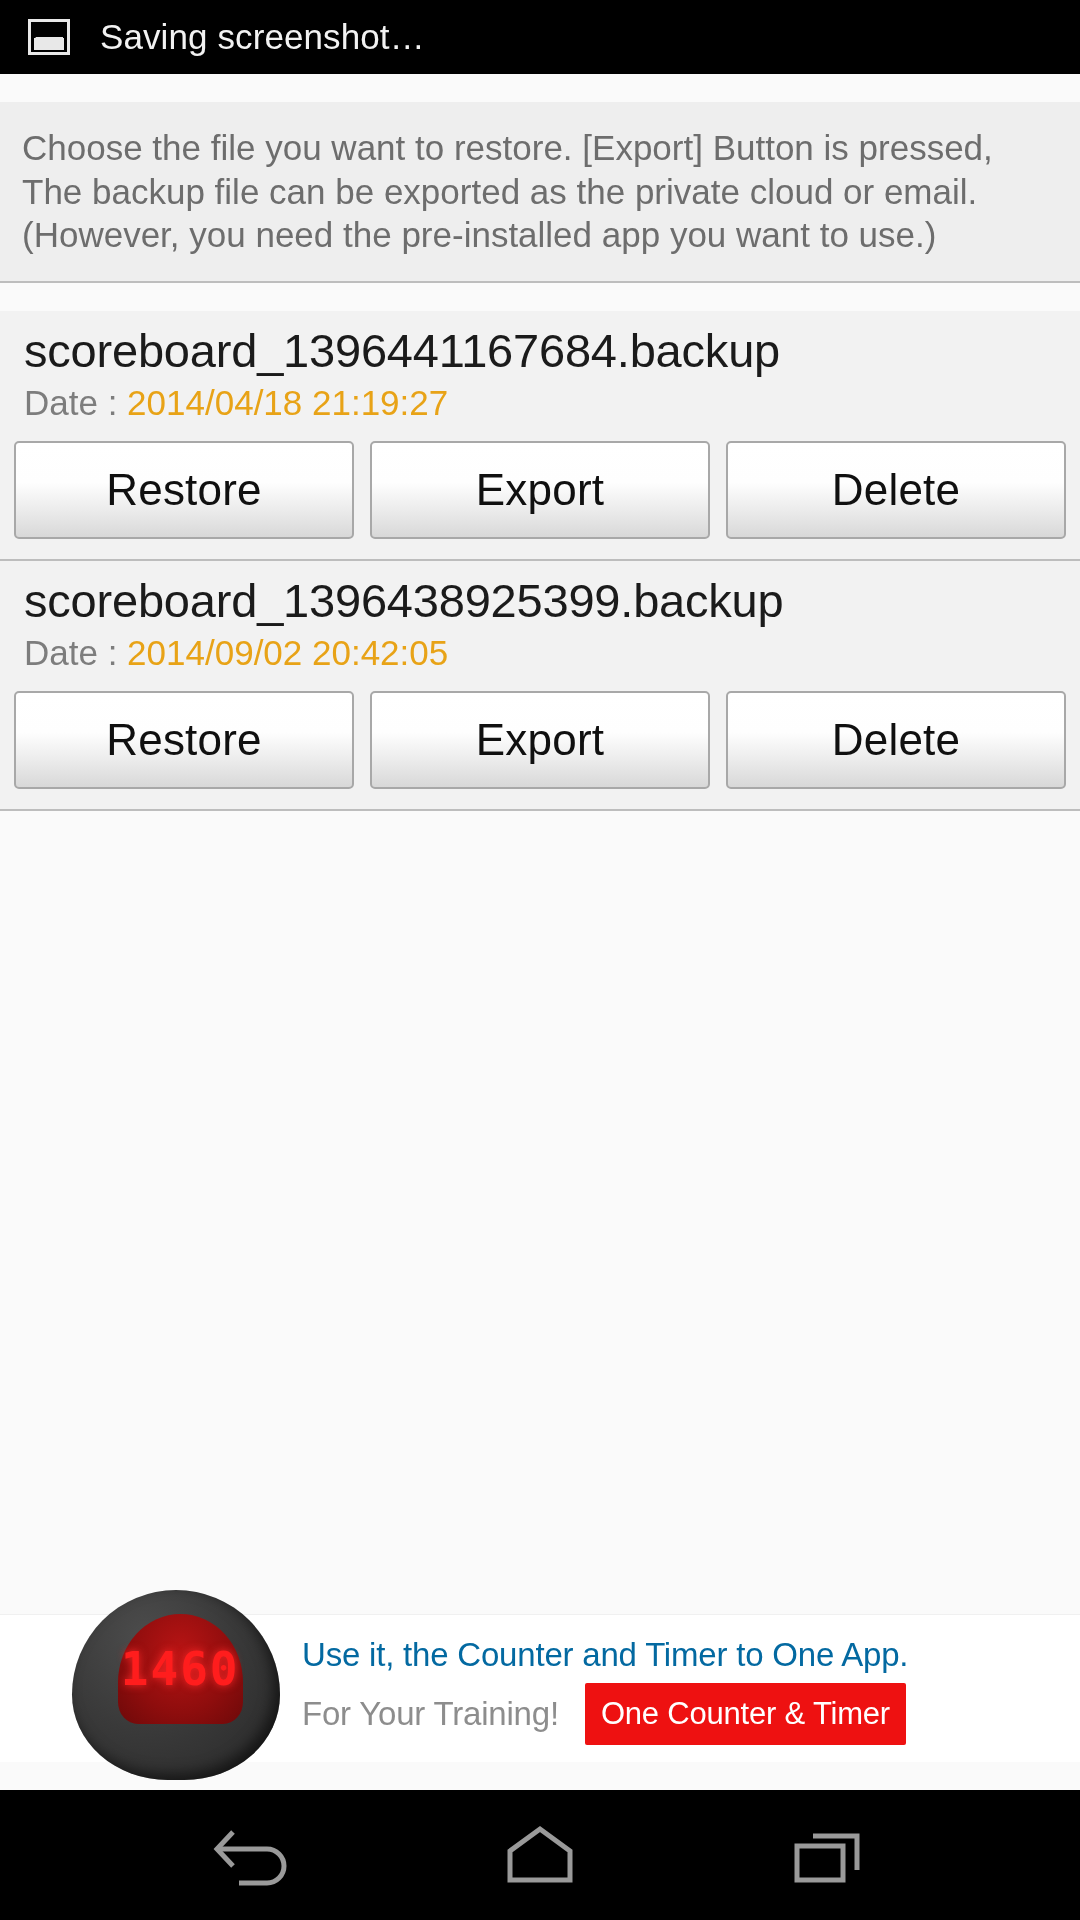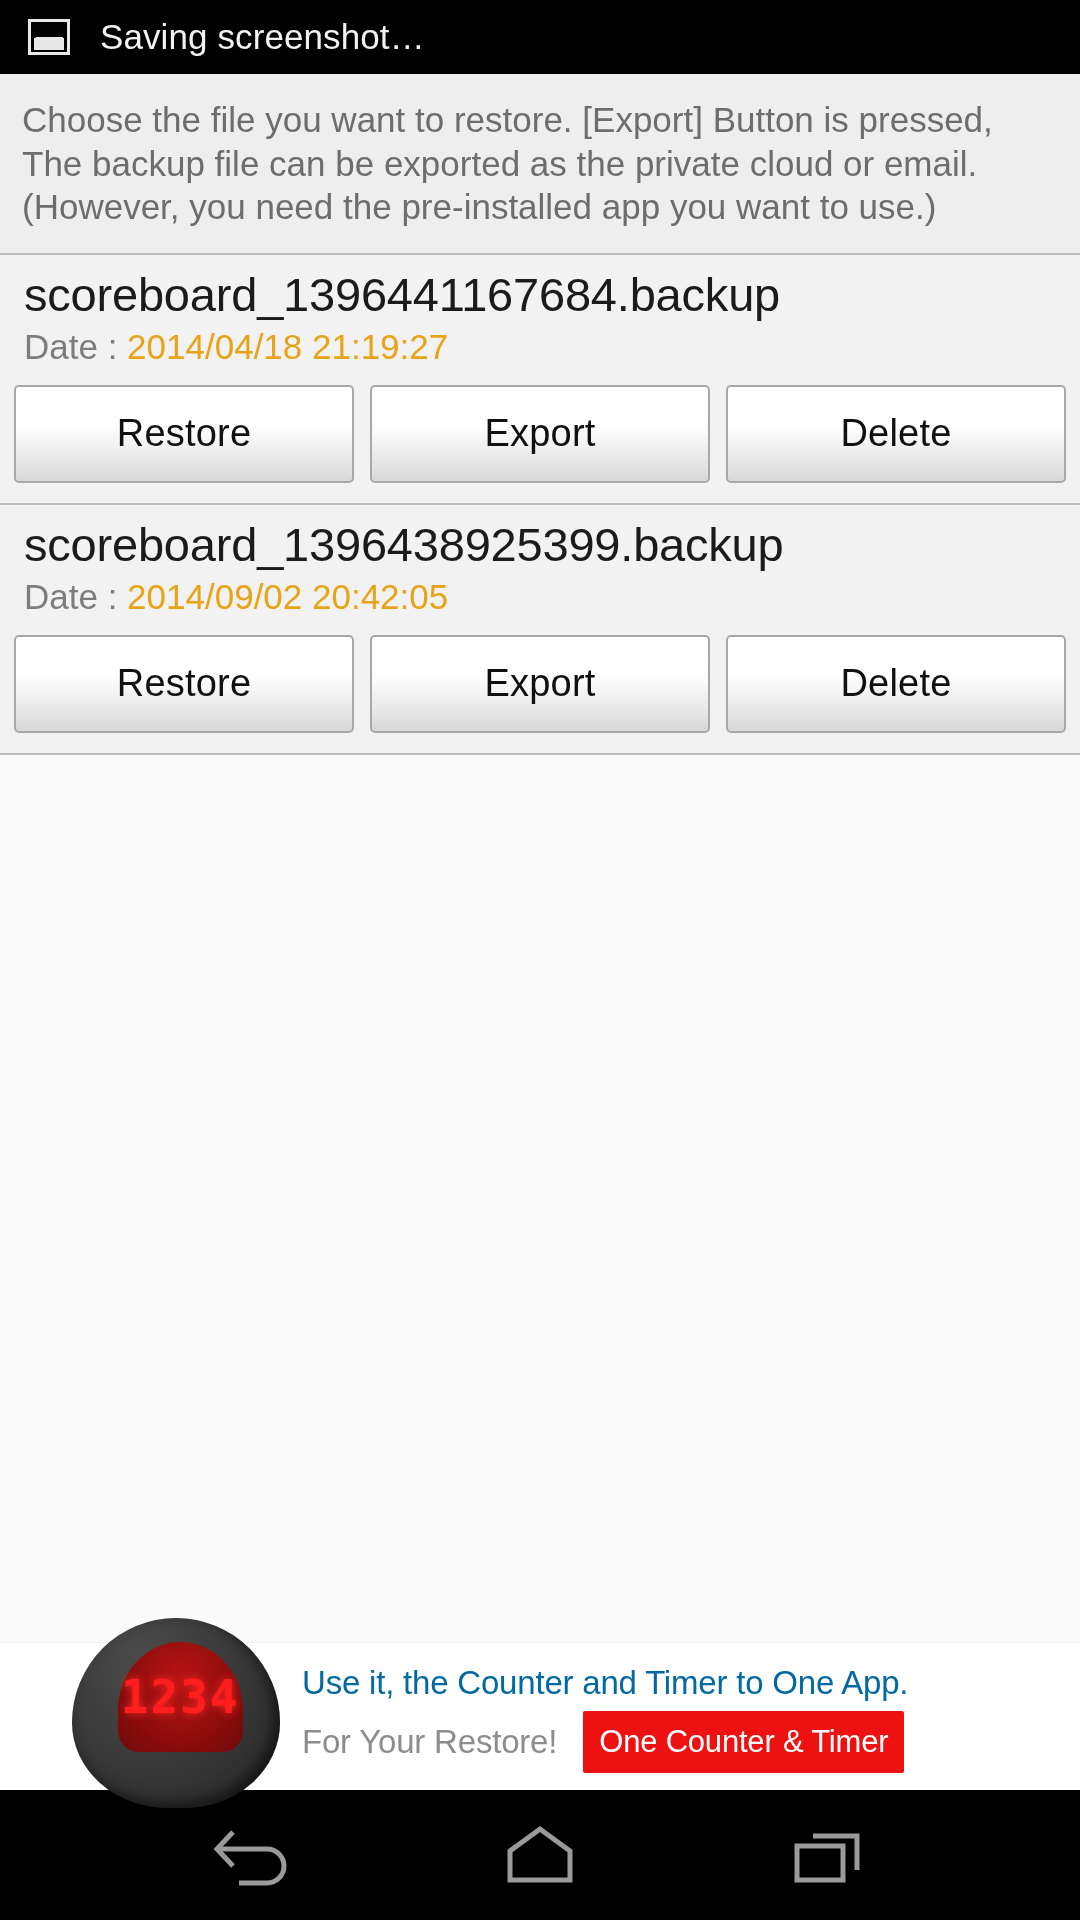--- a/index.html
+++ b/index.html
@@ -7,20 +7,21 @@
     width:1080px; height:1920px;
     background:#000;
     font-family:"Liberation Sans", sans-serif;
     overflow:hidden;
   }
   .device {
     position:relative;
     width:1080px; height:1920px;
     display:flex; flex-direction:column;
     background:#fafafa;
+    gap:28px;
   }
 
   
   .statusbar {
     height:74px; background:#000; color:#fff;
     display:flex; align-items:center;
     padding-left:28px; flex:0 0 74px;
   }
   .shot-icon {
     width:42px; height:36px;
@@ -84,21 +85,21 @@
   .file-date .date-val { color:#e8a317; }
 
   .btn-row { display:flex; gap:16px; }
   .btn {
     flex:1 1 0;
     height:98px;
     background:linear-gradient(to bottom,#ffffff 0%,#fefefe 42%,#ebebeb 72%,#d8d8d8 100%);
     border:2px solid #a8a8a8;
     border-radius:5px;
     display:flex; align-items:center; justify-content:center;
-    font-size:38px; color:#101010;
+    font-size:44px; color:#101010;
     font-family:"Liberation Sans", sans-serif;
     letter-spacing:0.2px;
   }
 
   
   .filler { flex:1 1 auto; background:#fafafa; }
 
   
   .ad {
     flex:0 0 148px; height:148px;
@@ -200,27 +201,27 @@
     </div>
 
   </div>
 
   <div class="filler"></div>
 
   <div class="ad">
     <div class="ad-logo">
       <div class="counter-body"></div>
       <div class="counter-screen">
-        <span class="counter-digits">1234</span>
+        <span class="counter-digits">1460</span>
       </div>
     </div>
     <div class="ad-text">
       <div class="ad-line1">Use it, the Counter and Timer to One App.</div>
       <div class="ad-line2">
-        <span class="ad-sub">For Your Restore!</span>
+        <span class="ad-sub">For Your Training!</span>
         <span class="ad-cta">One Counter &amp; Timer</span>
       </div>
     </div>
   </div>
 
   <div class="navbar">
     <div class="nav-btn">
       <svg width="96" height="74" viewBox="0 0 96 74">
         <path d="M28 14 L12 31 L28 48" fill="none" stroke="#9a9a9a" stroke-width="5"></path>
         <path d="M12 31 L62 31 a17 17 0 0 1 0 34 L34 65" fill="none" stroke="#9a9a9a" stroke-width="5"></path>

